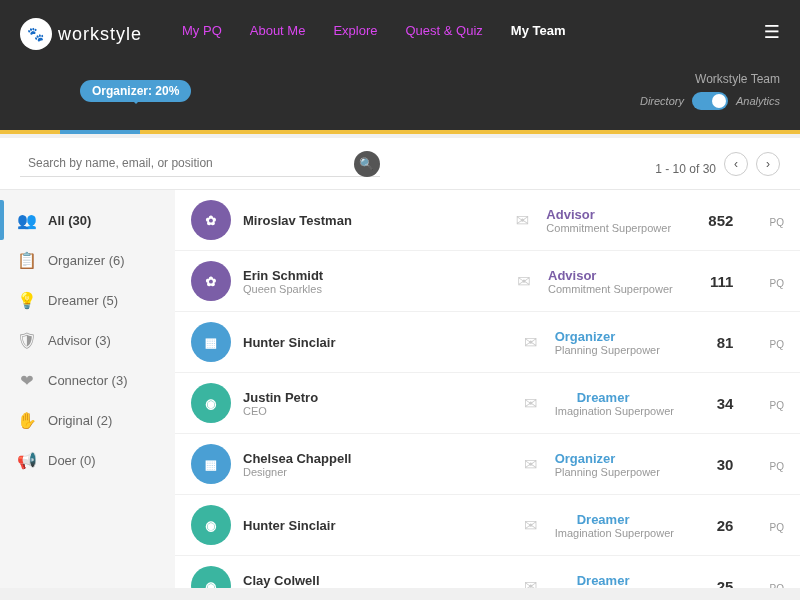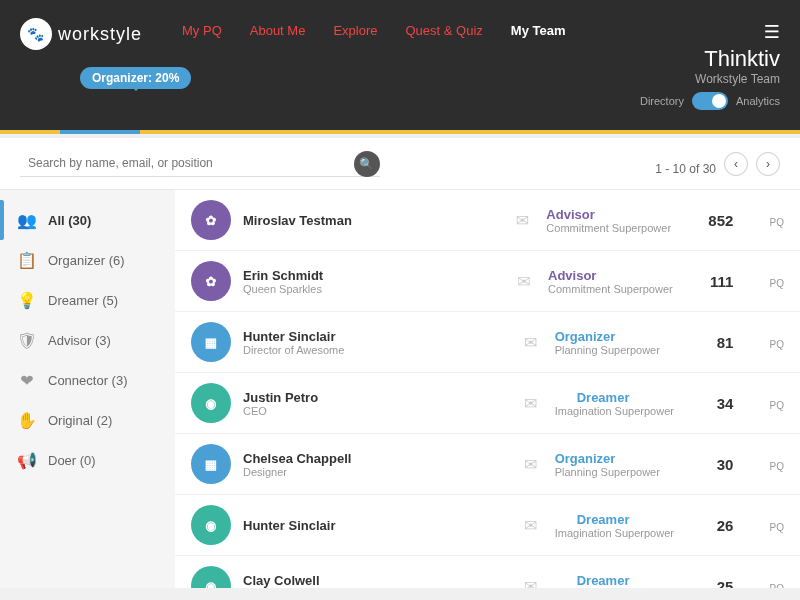--- a/index.html
+++ b/index.html
@@ -32,21 +32,21 @@
       font-weight: 300;
       letter-spacing: 1px;
     }
     .nav-links {
       display: flex;
       gap: 28px;
       margin-left: 40px;
       margin-top: 5px;
     }
     .nav-link {
-      color: #ef4444;
+      color: #d946ef;
       font-size: 13px;
       text-decoration: none;
       cursor: pointer;
     }
     .nav-link.active {
       color: white;
       font-weight: 600;
     }
     .hamburger {
       margin-left: auto;
@@ -101,20 +101,21 @@
     .toggle-row {
       display: flex;
       align-items: center;
       gap: 8px;
       margin-top: 6px;
       justify-content: flex-end;
     }
     .toggle-label {
       color: #aaa;
       font-size: 11px;
+      font-style: italic;
     }
     .toggle-switch {
       width: 36px; height: 18px;
       background: #4a9fd4;
       border-radius: 9px;
       position: relative;
       cursor: pointer;
     }
     .toggle-switch::after {
       content: '';
@@ -325,21 +326,20 @@
     <a class="nav-link">About Me</a>
     <a class="nav-link">Explore</a>
     <a class="nav-link">Quest &amp; Quiz</a>
     <a class="nav-link active">My Team</a>
   </nav>
   <div class="hamburger">☰</div>
 
   <div class="header-bottom">
     <div class="organizer-badge">Organizer: 20%</div>
     <div class="header-right">
-      <div class="company-name">Thinktiv</div>
       <div class="company-sub">Workstyle Team</div>
       <div class="toggle-row">
         <span class="toggle-label">Directory</span>
         <div class="toggle-switch"></div>
         <span class="toggle-label">Analytics</span>
       </div>
     </div>
   </div>
 </div>
 
@@ -421,21 +421,20 @@
       <div class="type-sub">Commitment Superpower</div>
     </div>
     <div class="pq-score">111 <span class="pq-unit">PQ</span></div>
   </div>
       <div class="person-row">
     <div class="person-avatar" style="background:#4a9fd4; font-size:13px;">
       ▦
     </div>
     <div class="person-info">
       <div class="person-name">Hunter Sinclair</div>
-      <div class="person-title">Director of Awesome</div>
     </div>
     <div class="email-icon">✉</div>
     <div class="person-type">
       <div class="type-label organizer">Organizer</div>
       <div class="type-sub">Planning Superpower</div>
     </div>
     <div class="pq-score">81 <span class="pq-unit">PQ</span></div>
   </div>
       <div class="person-row">
     <div class="person-avatar" style="background:#3ab5a0; font-size:13px;">

